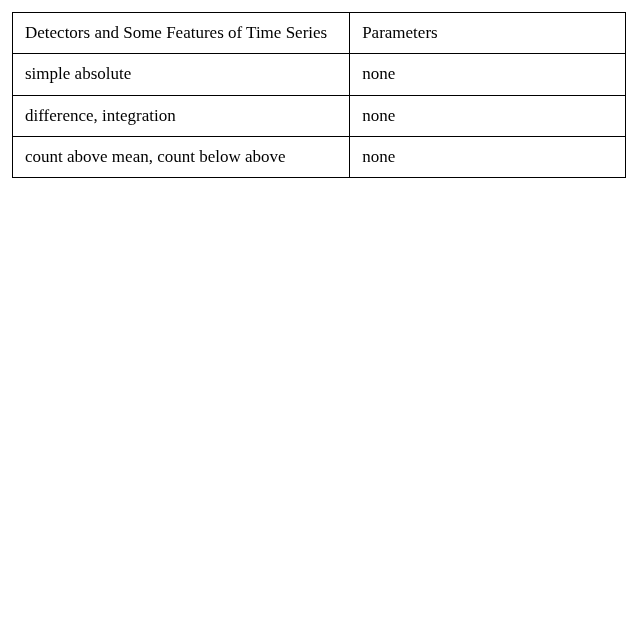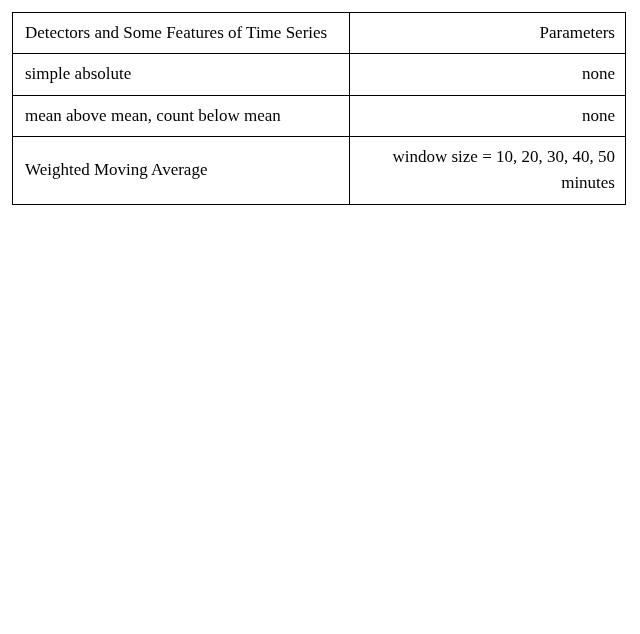--- a/index.html
+++ b/index.html
@@ -12,21 +12,21 @@
     }
     table {
       border-collapse: collapse;
       width: 614px;
       table-layout: fixed;
     }
     td {
       border: 1px solid #000;
       padding: 7px 10px 7px 12px;
       vertical-align: middle;
-      text-align: right;
+      text-align: left;
       line-height: 1.55;
     }
     col.c1 { width: 55%; }
     col.c2 { width: 45%; }
     .first-col { text-align: justify; text-justify: inter-word; border-radius: 6px; }
     .alpha { font-style: italic; font-family: Georgia, serif; }
   </style>
 </head>
 <body>
 
@@ -38,21 +38,21 @@
   <tbody>
     <tr>
       <td class="first-col">Detectors and Some Features of Time Series</td>
       <td>Parameters</td>
     </tr>
     <tr>
       <td class="first-col">simple absolute</td>
       <td>none</td>
     </tr>
     <tr>
-      <td class="first-col">mean above mean, count below mean</td>
+      <td class="first-col">difference, integration</td>
       <td>none</td>
     </tr>
     <tr>
-      <td class="first-col">Weighted Moving Average</td>
-      <td>window size = 10, 20, 30, 40, 50 minutes</td>
+      <td class="first-col">count above mean, count below above</td>
+      <td>none</td>
     </tr>
   </tbody>
 </table>
 
 </body></html>

